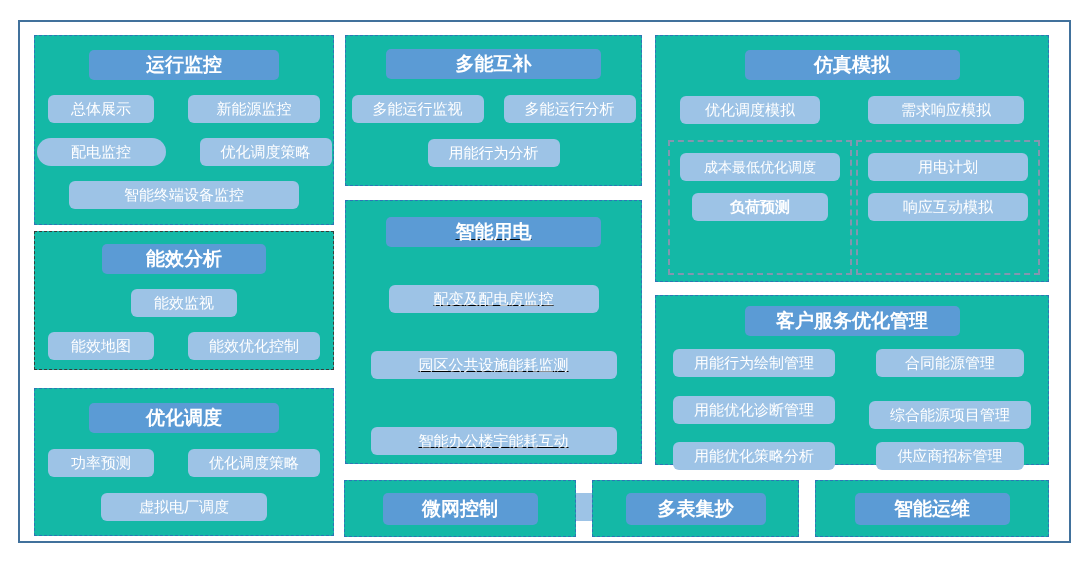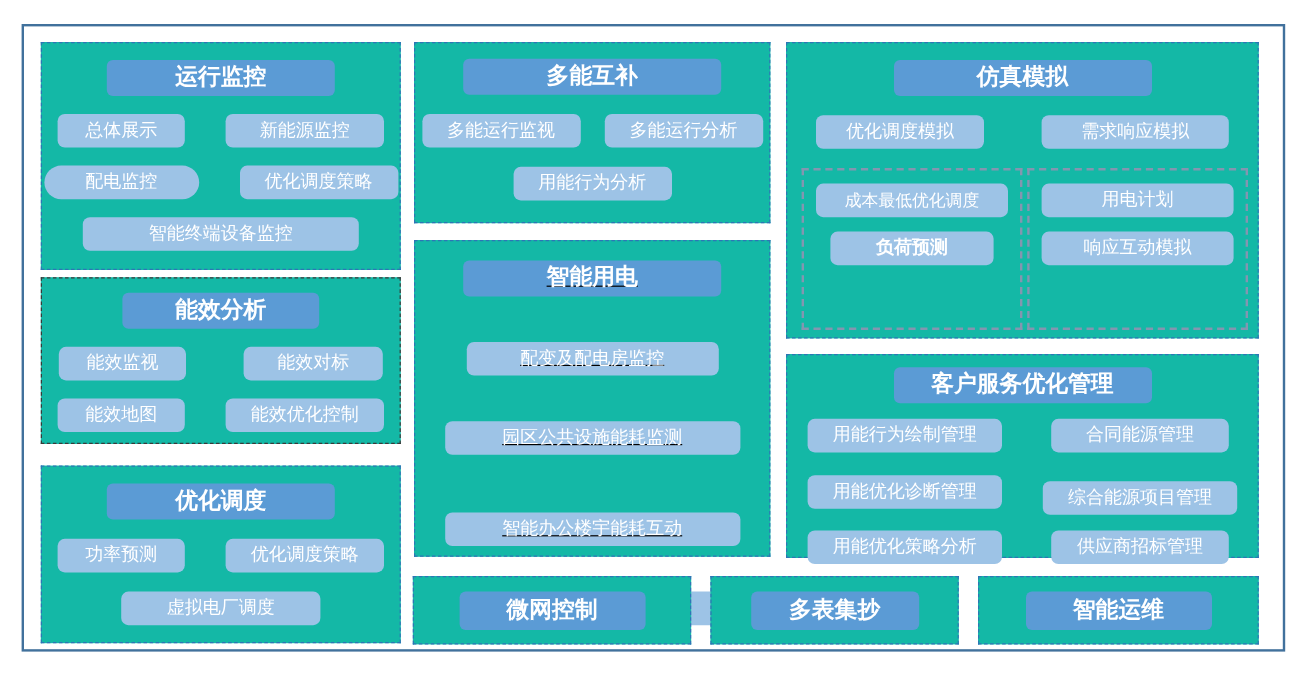--- a/index.html
+++ b/index.html
@@ -49,21 +49,20 @@
         <div class="btn" style="width:230px;">智能终端设备监控</div>
       </div>
     </div>
   </div>
 
   <div class="gbox dark" style="left:14px;top:209px;width:300px;height:139px;">
     <div class="col" style="padding-top:12px;gap:15px;">
       <div class="hdr" style="width:164px;">能效分析</div>
       <div class="row" style="gap:48px;">
         <div class="btn" style="width:106px;">能效监视</div>
-        <div class="btn" style="width:116px;">能效对标</div>
       </div>
       <div class="row" style="gap:34px;">
         <div class="btn" style="width:106px;">能效地图</div>
         <div class="btn" style="width:132px;">能效优化控制</div>
       </div>
     </div>
   </div>
 
   <div class="gbox blue" style="left:14px;top:366px;width:300px;height:148px;">
     <div class="col" style="padding-top:14px;gap:16px;">

